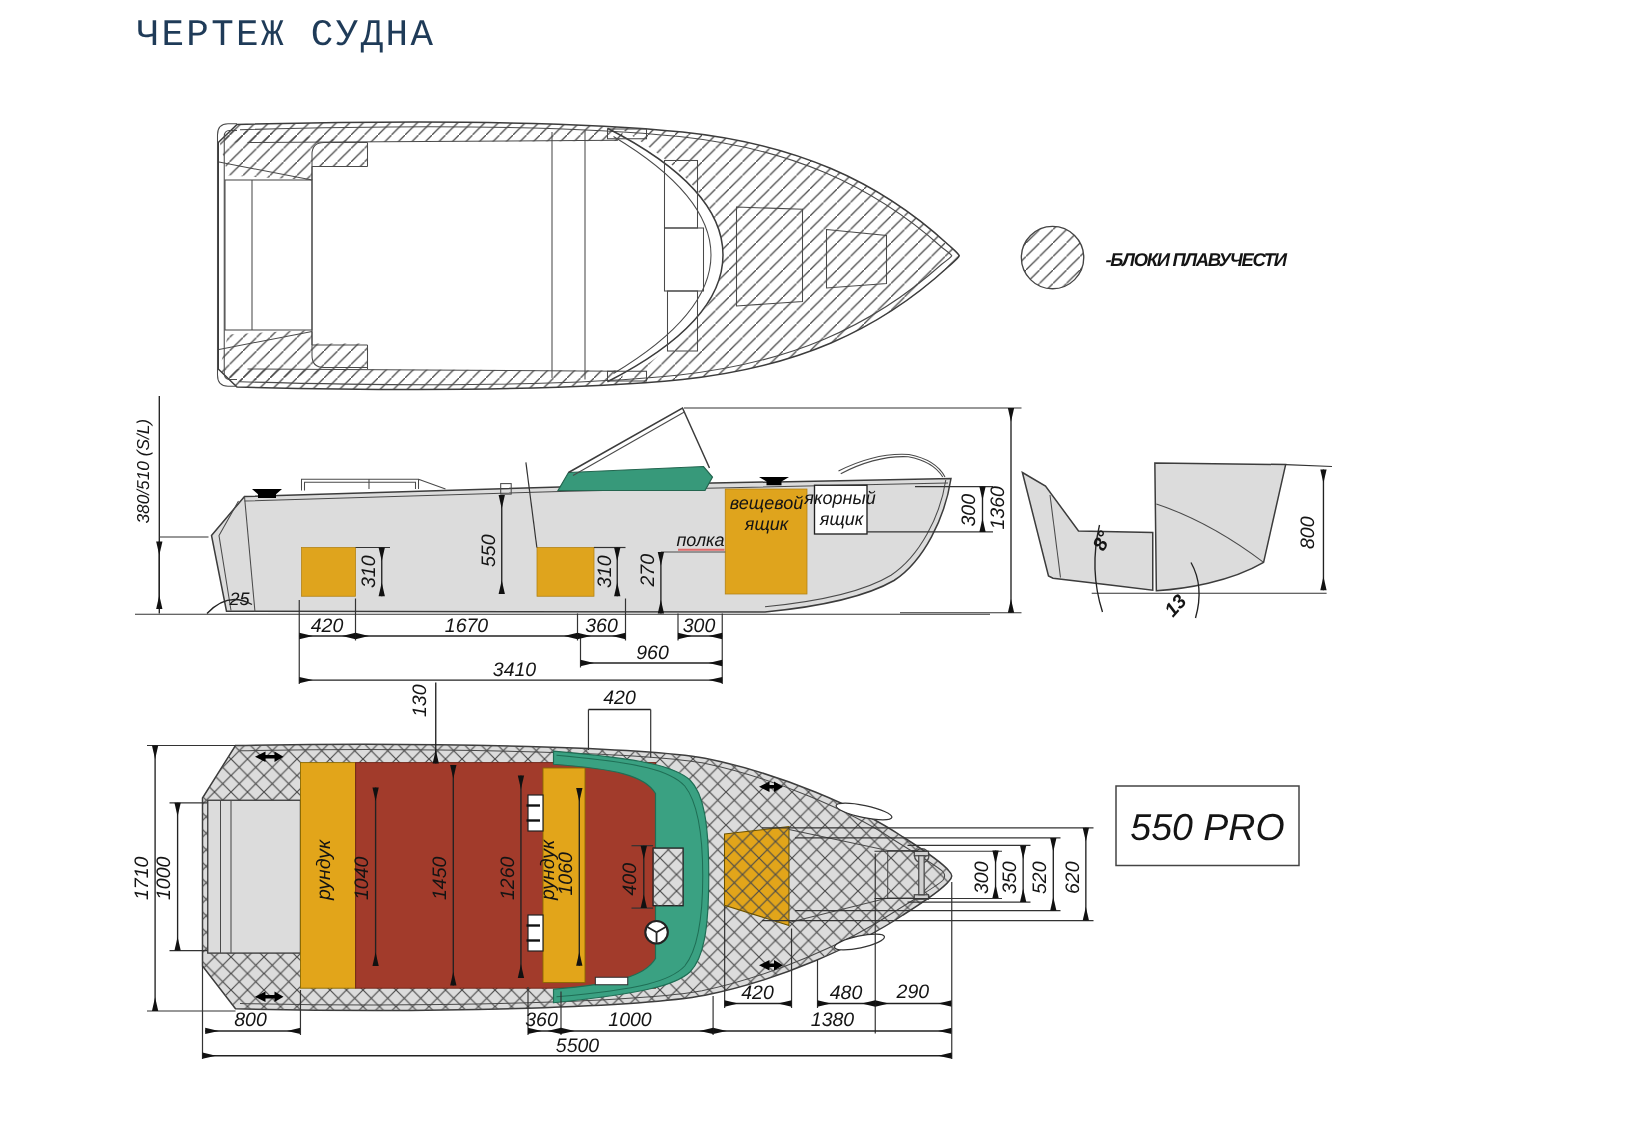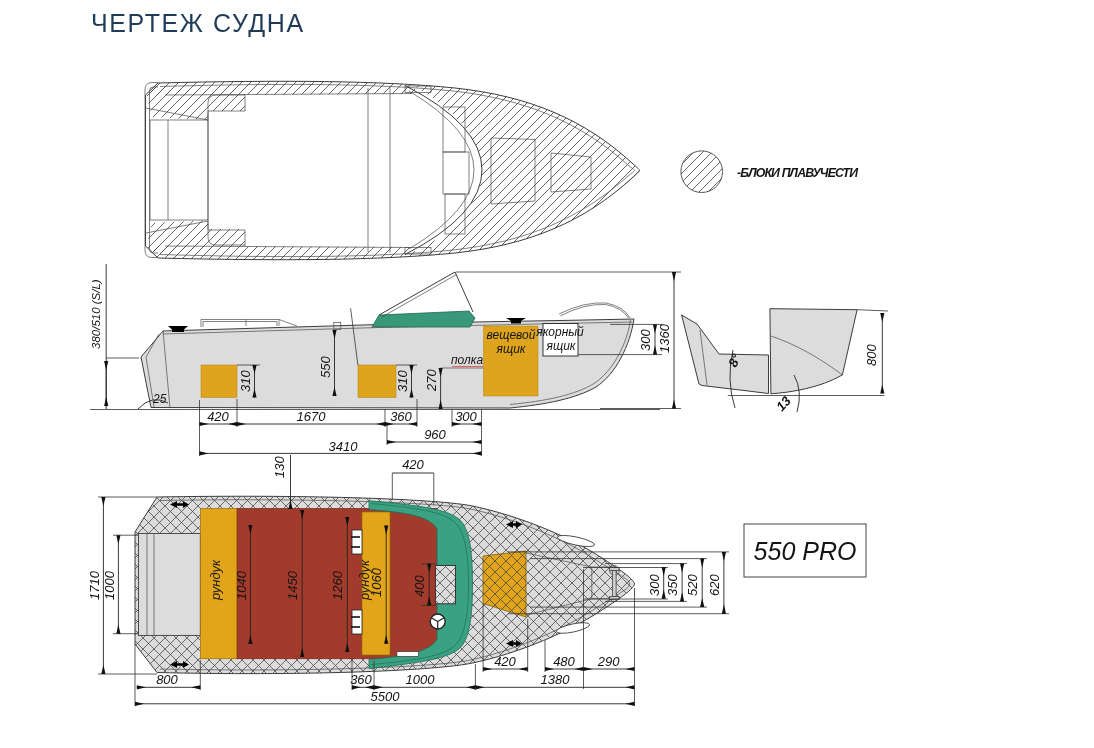--- a/index.html
+++ b/index.html
@@ -1,16 +1,16 @@
 <!DOCTYPE html>
 <html><head>
 <meta charset="utf-8">
 <style>
 html,body{margin:0;padding:0;background:#fff;width:1094px;height:748px;overflow:hidden}
-#title{position:absolute;left:91px;top:9px;font-family:Liberation Sans, sans-serif;font-size:25px;font-weight:400;color:#1f3b58;letter-spacing:1.6px}
+#title{position:absolute;left:91px;top:9px;font-family:Liberation Mono, monospace;font-size:25px;font-weight:400;color:#1f3b58;letter-spacing:1.6px}
 svg{position:absolute;left:0;top:0}
 text{font-family:"Liberation Sans",sans-serif;font-style:italic;fill:#141414}
 .d{font-size:13px}
 .s{stroke:#3c3c3c;stroke-width:1;fill:none}
 .s7{stroke:#4a4a4a;stroke-width:0.7;fill:none}
 .dim{stroke:#222;stroke-width:0.9;fill:none}
 .ext{stroke:#333;stroke-width:0.8;fill:none}
 </style>
 </head>
 <body>

